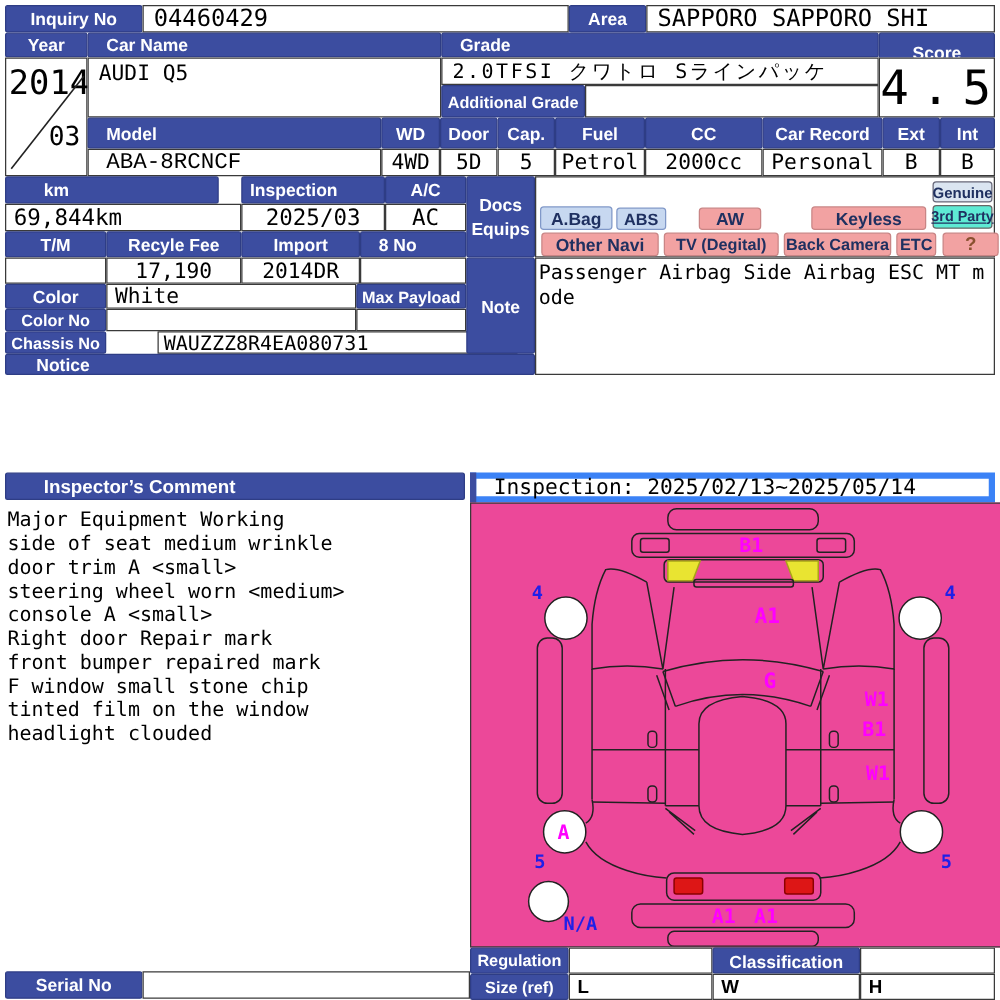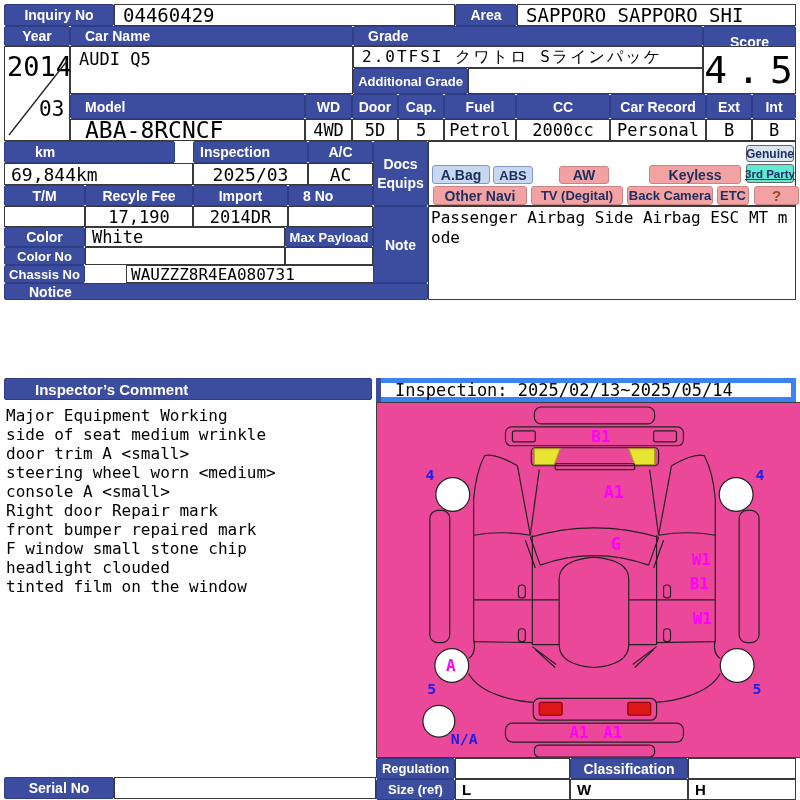--- a/index.html
+++ b/index.html
@@ -60,21 +60,21 @@
   <div class="abs b bl" style="left:70px;top:94px;width:235px;height:25px;padding-left:14px;">Model</div>
   <div class="abs b" style="left:305px;top:94px;width:47px;height:25px;">WD</div>
   <div class="abs b" style="left:352px;top:94px;width:46px;height:25px;">Door</div>
   <div class="abs b" style="left:398px;top:94px;width:46px;height:25px;">Cap.</div>
   <div class="abs b" style="left:444px;top:94px;width:72px;height:25px;">Fuel</div>
   <div class="abs b" style="left:516px;top:94px;width:94px;height:25px;">CC</div>
   <div class="abs b" style="left:610px;top:94px;width:96px;height:25px;">Car Record</div>
   <div class="abs b" style="left:706px;top:94px;width:46px;height:25px;">Ext</div>
   <div class="abs b" style="left:752px;top:94px;width:44px;height:25px;">Int</div>
 
-  <div class="abs w" style="left:70px;top:119px;width:235px;height:22px;padding-left:14px;font-size:23px;">ABA-8RCNCF</div>
+  <div class="abs w" style="left:70px;top:119px;width:235px;height:22px;padding-left:14px;font-size:18px;font-family:Liberation Mono, monospace;">ABA-8RCNCF</div>
   <div class="abs w wc" style="left:305px;top:119px;width:47px;height:22px;">4WD</div>
   <div class="abs w wc" style="left:352px;top:119px;width:46px;height:22px;">5D</div>
   <div class="abs w wc" style="left:398px;top:119px;width:46px;height:22px;">5</div>
   <div class="abs w wc" style="left:444px;top:119px;width:72px;height:22px;">Petrol</div>
   <div class="abs w wc" style="left:516px;top:119px;width:94px;height:22px;">2000cc</div>
   <div class="abs w wc" style="left:610px;top:119px;width:96px;height:22px;">Personal</div>
   <div class="abs w wc" style="left:706px;top:119px;width:46px;height:22px;">B</div>
   <div class="abs w wc" style="left:752px;top:119px;width:44px;height:22px;">B</div>
 
   <div class="abs b bl" style="left:4px;top:141px;width:171px;height:22px;padding-left:30px;">km</div>
@@ -127,22 +127,22 @@
   <div class="abs b bl" style="left:4px;top:378px;width:368px;height:22px;padding-left:30px;font-size:15px;">Inspector’s Comment</div>
   <div class="abs" style="left:6px;top:406px;width:366px;height:200px;">
     <div class="comment-line">Major Equipment Working</div>
     <div class="comment-line">side of seat medium wrinkle</div>
     <div class="comment-line">door trim A &lt;small&gt;</div>
     <div class="comment-line">steering wheel worn &lt;medium&gt;</div>
     <div class="comment-line">console A &lt;small&gt;</div>
     <div class="comment-line">Right door Repair mark</div>
     <div class="comment-line">front bumper repaired mark</div>
     <div class="comment-line">F window small stone chip</div>
+    <div class="comment-line">tinted film on the window</div>
     <div class="comment-line">headlight clouded</div>
-    <div class="comment-line">tinted film on the window</div>
   </div>
 
   <div class="abs w" style="left:376px;top:378px;width:420px;height:24px;padding-left:14px;border:5px solid #3b82f6;">Inspection: 2025/02/13~2025/05/14</div>
   <div class="abs" style="left:376px;top:378px;width:5px;height:24px;background:#3c4da0;"></div>
 
   <div class="abs" style="left:376px;top:402px;width:480px;height:356px;border:1px solid #3a3a3a;background:#ec4899;">
     <svg width="418" height="354" viewBox="0 0 420 356">
       <g fill="none" stroke="#222" stroke-width="1.2">
 
         <rect x="158" y="4" width="121" height="17" rx="7"></rect>

